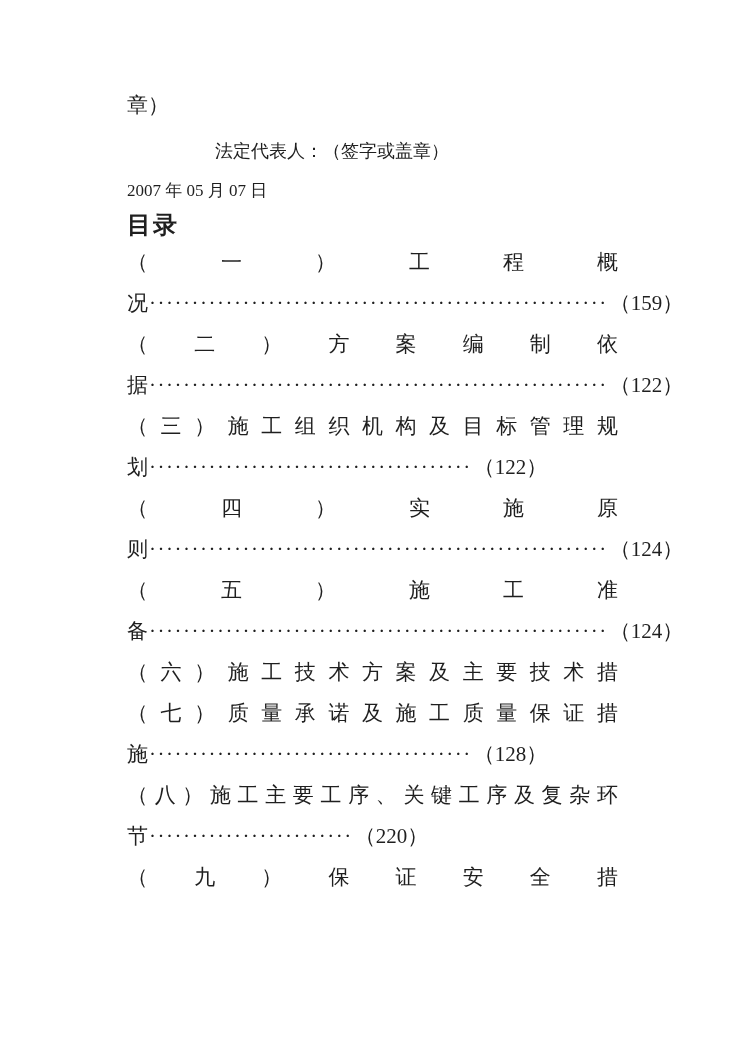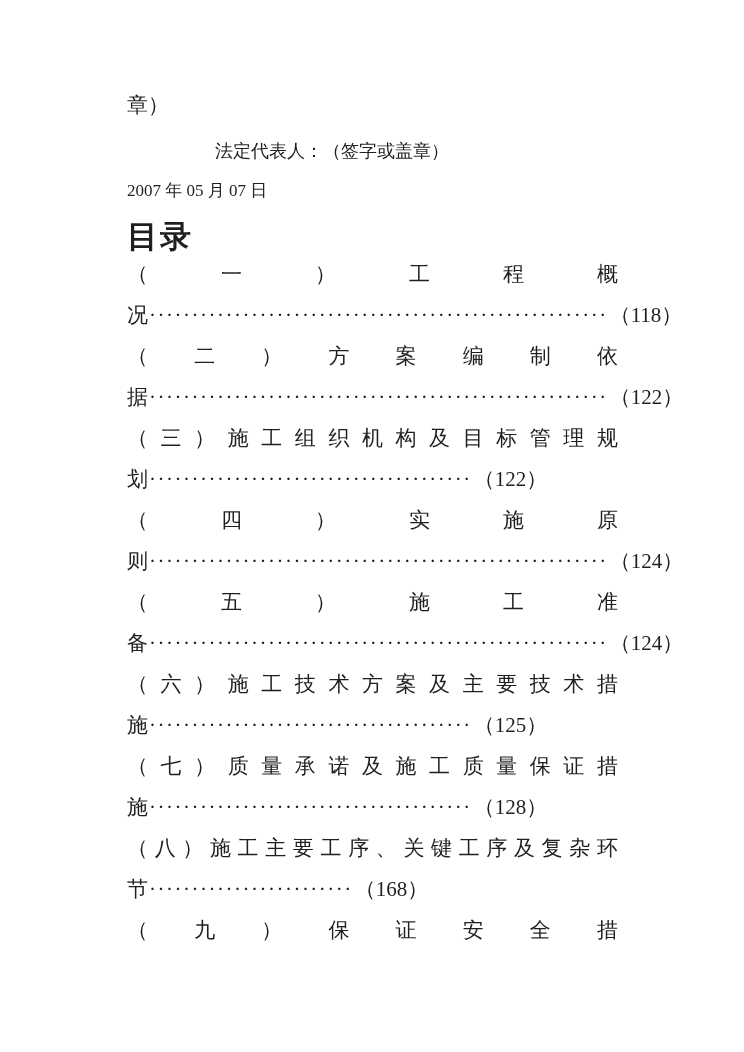--- a/index.html
+++ b/index.html
@@ -26,24 +26,24 @@
     line-height: 30px;
     margin-top: 18px;
     padding-left: 88px;
   }
   .date-line {
     font-size: 17px;
     line-height: 30px;
     margin-top: 10px;
   }
   .toc-title {
-    font-size: 31px;
+    font-size: 24px;
     font-weight: bold;
     line-height: 34px;
-    margin-top: 14px;
+    margin-top: 2px;
     letter-spacing: 2px;
   }
   .toc-list { margin-top: 0; }
   .toc-line1 {
     display: flex;
     justify-content: space-between;
     align-items: center;
     font-size: 21px;
     height: 41px;
     line-height: 41px;
@@ -82,21 +82,21 @@
       <div>
         <div class="toc-line1">
             <span>（</span>
             <span>一</span>
             <span>）</span>
             <span>工</span>
             <span>程</span>
             <span>概</span>
           </div>
         <div class="toc-line2">
-          <span>况</span><span class="toc-dots">······················································</span><span class="toc-page">（118）</span>
+          <span>况</span><span class="toc-dots">······················································</span><span class="toc-page">（159）</span>
         </div>
       </div>
 
       <div>
         <div class="toc-line1">
             <span>（</span>
             <span>二</span>
             <span>）</span>
             <span>方</span>
             <span>案</span>
@@ -171,23 +171,20 @@
             <span>术</span>
             <span>方</span>
             <span>案</span>
             <span>及</span>
             <span>主</span>
             <span>要</span>
             <span>技</span>
             <span>术</span>
             <span>措</span>
           </div>
-        <div class="toc-line2">
-          <span>施</span><span class="toc-dots">······································</span><span class="toc-page">（125）</span>
-        </div>
       </div>
 
       <div>
         <div class="toc-line1">
             <span>（</span>
             <span>七</span>
             <span>）</span>
             <span>质</span>
             <span>量</span>
             <span>承</span>
@@ -221,21 +218,21 @@
             <span>关</span>
             <span>键</span>
             <span>工</span>
             <span>序</span>
             <span>及</span>
             <span>复</span>
             <span>杂</span>
             <span>环</span>
           </div>
         <div class="toc-line2">
-          <span>节</span><span class="toc-dots">························</span><span class="toc-page">（168）</span>
+          <span>节</span><span class="toc-dots">························</span><span class="toc-page">（220）</span>
         </div>
       </div>
 
       <div>
         <div class="toc-line1">
             <span>（</span>
             <span>九</span>
             <span>）</span>
             <span>保</span>
             <span>证</span>

